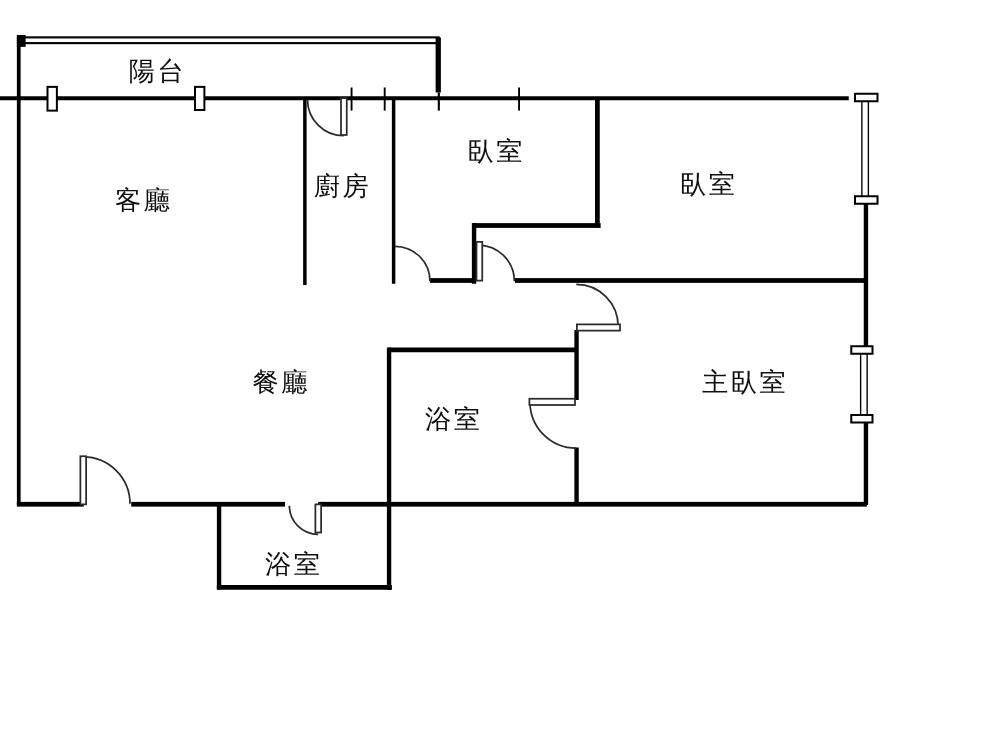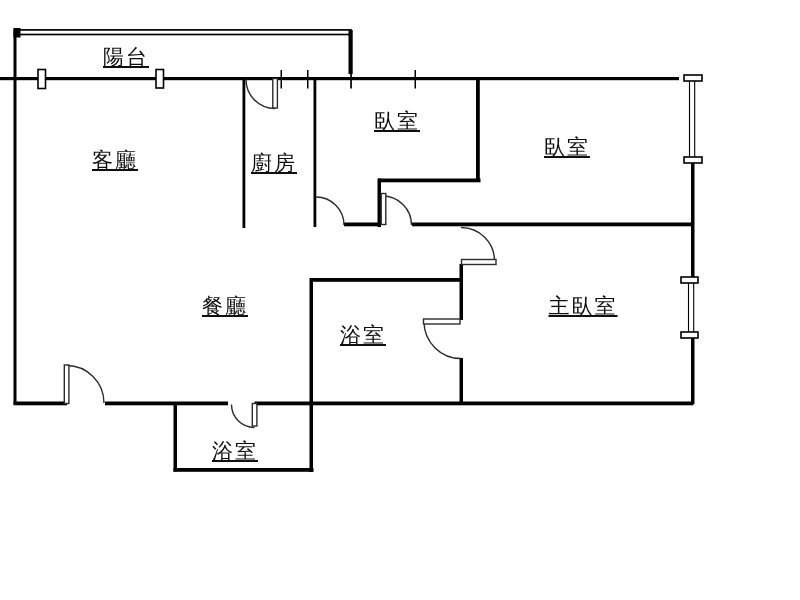--- a/index.html
+++ b/index.html
@@ -24,21 +24,20 @@
   .leaf{fill:var(--bg);stroke:var(--arc);stroke-width:1.4;}
   .arc{fill:none;stroke:var(--arc);stroke-width:1.4;}
   .lbl{
     position:absolute;
     transform:translate(-50%,-50%);
     font-size:21px;
     letter-spacing:2px;
     color:var(--ink);
     white-space:nowrap;
     user-select:none;
-    text-decoration:underline;
   }
 </style>
 </head>
 <body>
 
 <div class="plan">
 
   <svg width="800" height="600" viewBox="0 0 800 600">
 
     <g>
@@ -109,20 +108,20 @@
       <path class="arc" d="M 231.5 404.5 A 23 23 0 0 0 254.5 427.5"></path>
       <rect class="leaf" x="252.3" y="403.5" width="4.6" height="22.5"></rect>
 
       <path class="arc" d="M 66.5 365.5 A 37.5 37.5 0 0 1 104 403"></path>
       <rect class="leaf" x="64.3" y="365" width="4.6" height="38.5"></rect>
     </g>
   </svg>
 
   <div class="lbl" style="left:126px;top:57px">陽台</div>
   <div class="lbl" style="left:115px;top:160px">客廳</div>
-  <div class="lbl" style="left:274px;top:163px">廚房</div>
+  <div class="lbl" style="left:274px;top:149px">廚房</div>
   <div class="lbl" style="left:397px;top:121px">臥室</div>
   <div class="lbl" style="left:567px;top:147px">臥室</div>
-  <div class="lbl" style="left:583px;top:306px">主臥室</div>
+  <div class="lbl" style="left:596px;top:306px">主臥室</div>
   <div class="lbl" style="left:225px;top:306px">餐廳</div>
   <div class="lbl" style="left:363px;top:335px">浴室</div>
   <div class="lbl" style="left:235px;top:451px">浴室</div>
 </div>
 
 </body></html>

